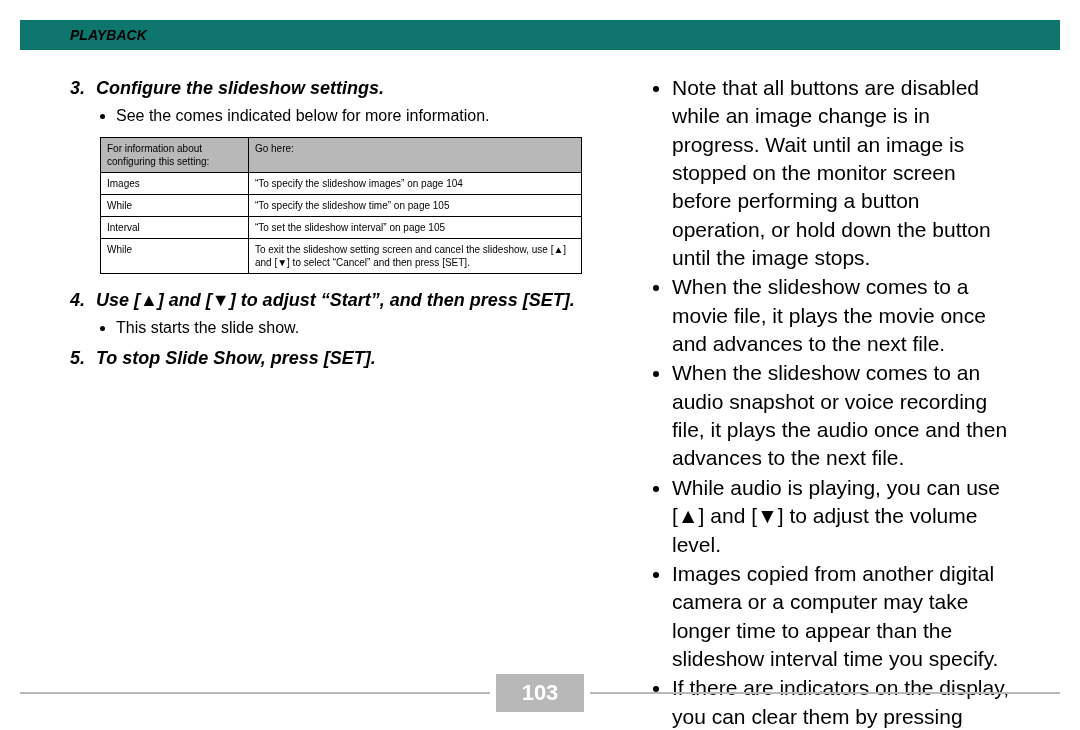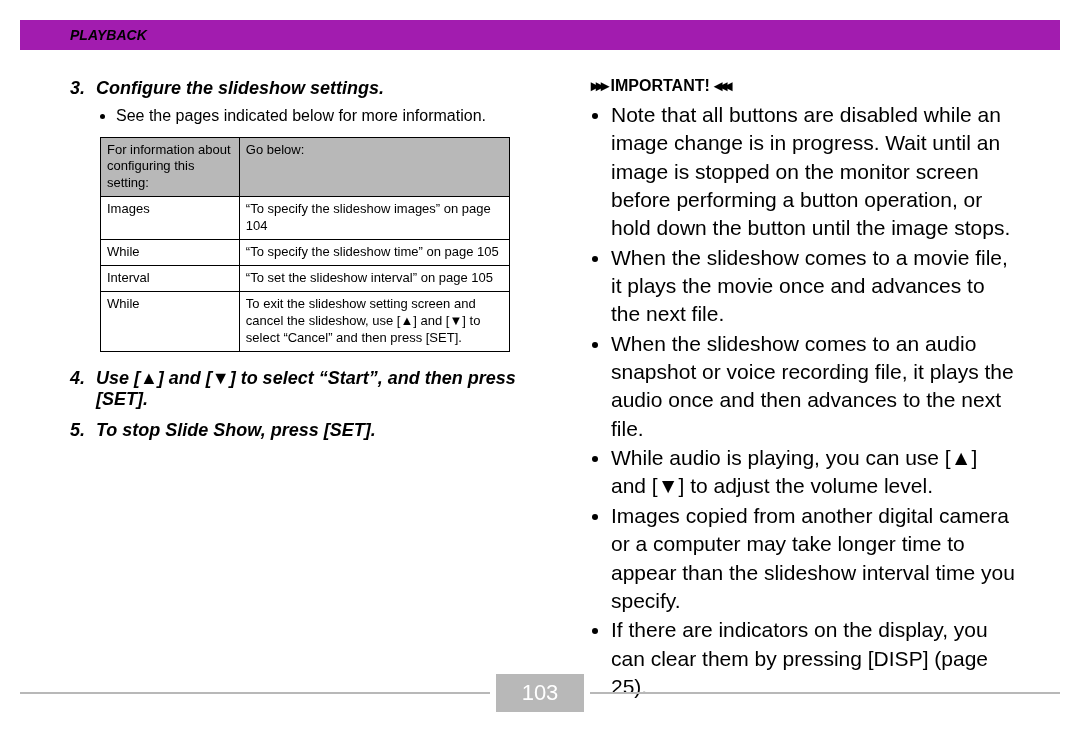--- a/index.html
+++ b/index.html
@@ -6,21 +6,21 @@
     margin: 0;
     padding: 0;
     width: 1080px;
     height: 730px;
     font-family: Arial, Helvetica, sans-serif;
     background: #fff;
     color: #000;
     position: relative;
   }
   .header-bar {
-    background: #a21caf;
+    background: #0f766e;
     height: 30px;
     margin: 20px 20px 0 20px;
     display: flex;
     align-items: center;
   }
   .header-text {
     font-weight: bold;
     font-style: italic;
     font-size: 14px;
     padding-left: 50px;
@@ -54,22 +54,22 @@
     list-style: disc;
     margin: 6px 0 10px 46px;
     padding: 0;
     font-size: 16px;
     line-height: 1.35;
   }
   ul.bullets li { margin-bottom: 2px; }
   table.info {
     border-collapse: collapse;
     margin: 6px 0 16px 30px;
-    font-size: 13px;
-    width: 410px;
+    font-size: 10px;
+    width: 482px;
   }
   table.info th, table.info td {
     border: 1px solid #000;
     padding: 4px 6px;
     text-align: left;
     vertical-align: top;
     line-height: 1.3;
   }
   table.info th {
     background: #b8b8b8;
@@ -100,21 +100,21 @@
     align-items: center;
   }
   .footer-line {
     flex: 1;
     height: 2px;
     background: #b8b8b8;
   }
   .page-num {
     background: #b8b8b8;
     color: #fff;
-    font-weight: normal;
+    font-weight: bold;
     font-size: 22px;
     padding: 6px 26px;
     margin: 0 6px;
   }
 </style>
 </head>
 <body>
 
 <div class="header-bar">
   <span class="header-text">PLAYBACK</span>
@@ -122,27 +122,27 @@
 
 <div class="content">
   <div class="col col-left">
 
     <div class="step">
       <div class="step-head">
         <span class="step-num">3.</span>
         <span class="step-title">Configure the slideshow settings.</span>
       </div>
       <ul class="bullets">
-        <li>See the pages indicated below for more information.</li>
+        <li>See the comes indicated below for more information.</li>
       </ul>
       <table class="info">
         <tbody>
             <tr>
           <th>For information about configuring this setting:</th>
-          <th>Go below:</th>
+          <th>Go here:</th>
         </tr>
         <tr>
           <td>Images</td>
           <td>“To specify the slideshow images” on page 104</td>
         </tr>
         <tr>
           <td>While</td>
           <td>“To specify the slideshow time” on page 105</td>
         </tr>
         <tr>
@@ -153,39 +153,37 @@
           <td>While</td>
           <td>To exit the slideshow setting screen and cancel the slideshow, use [▲] and [▼] to select “Cancel” and then press [SET].</td>
         </tr>
       </tbody>
         </table>
     </div>
 
     <div class="step">
       <div class="step-head">
         <span class="step-num">4.</span>
-        <span class="step-title">Use [▲] and [▼] to select “Start”, and then press [SET].</span>
+        <span class="step-title">Use [▲] and [▼] to adjust “Start”, and then press [SET].</span>
       </div>
+      <ul class="bullets">
+        <li>This starts the slide show.</li>
+      </ul>
     </div>
 
     <div class="step">
       <div class="step-head">
         <span class="step-num">5.</span>
         <span class="step-title">To stop Slide Show, press [SET].</span>
       </div>
     </div>
 
   </div>
 
   <div class="col col-right">
-    <div class="important-head">
-      <span class="arrows-l">▸▸▸</span>
-      <span>IMPORTANT!</span>
-      <span class="arrows-r">◂◂◂</span>
-    </div>
     <ul class="important-list">
       <li>Note that all buttons are disabled while an image change is in progress. Wait until an image is stopped on the monitor screen before performing a button operation, or hold down the button until the image stops.</li>
       <li>When the slideshow comes to a movie file, it plays the movie once and advances to the next file.</li>
       <li>When the slideshow comes to an audio snapshot or voice recording file, it plays the audio once and then advances to the next file.</li>
       <li>While audio is playing, you can use [▲] and [▼] to adjust the volume level.</li>
       <li>Images copied from another digital camera or a computer may take longer time to appear than the slideshow interval time you specify.</li>
       <li>If there are indicators on the display, you can clear them by pressing [DISP] (page 25).</li>
     </ul>
   </div>
 </div>

